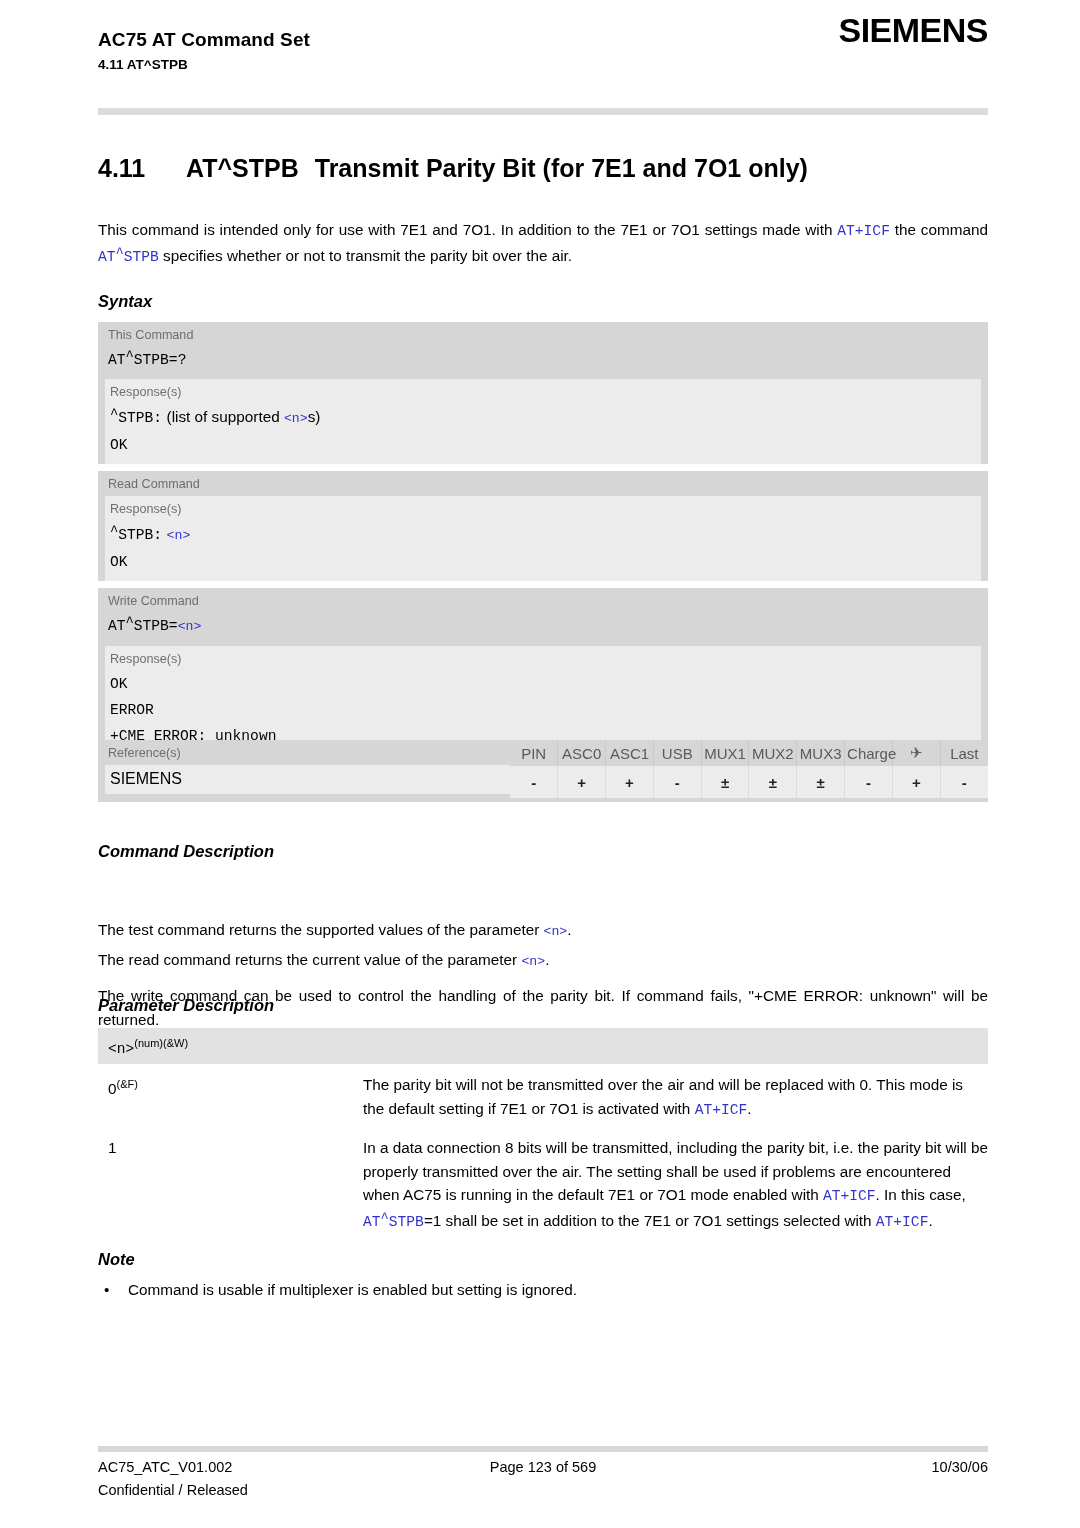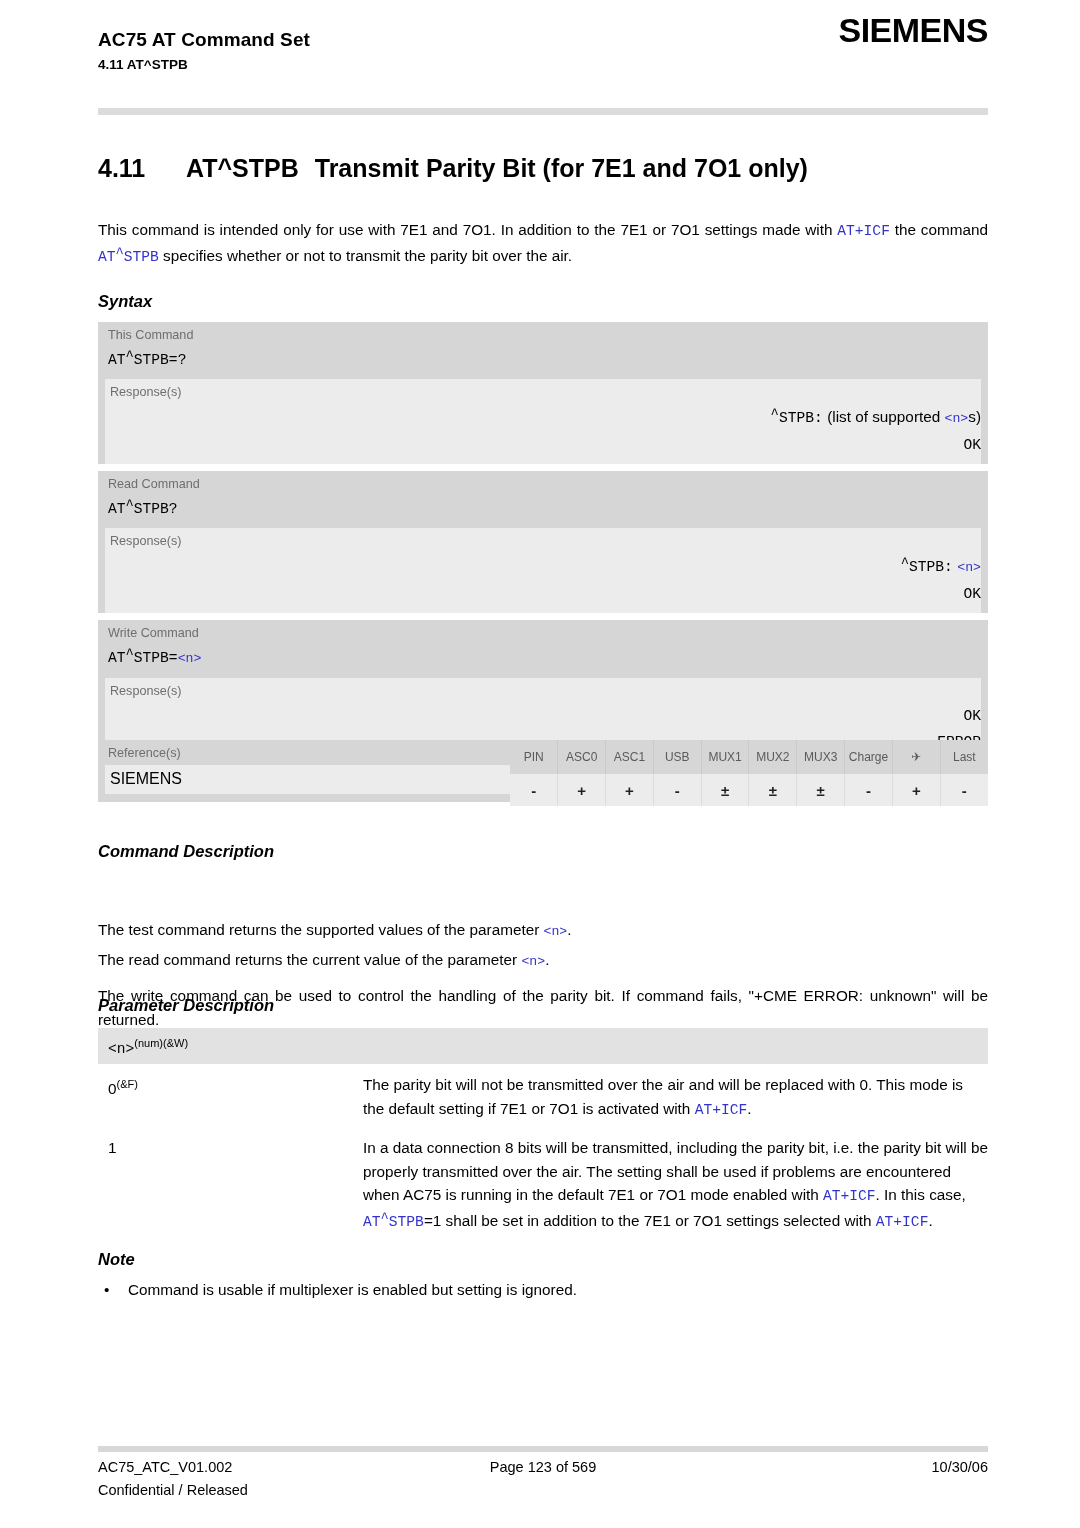--- a/index.html
+++ b/index.html
@@ -116,21 +116,21 @@
   .blk-cmd {
     padding: 2px 0 8px 10px;
     line-height: 22px;
   }
   .resp {
     background: #ececec;
     margin: 0 7px 6px 7px;
     padding-bottom: 6px;
   }
   .resp .blk-lab { padding-left: 5px; }
-  .resp-body { padding: 2px 0 2px 5px; line-height: 22px; text-align: right; }
+  .resp-body { padding: 2px 0 2px 5px; line-height: 22px; }
   .txt { font-family: "Liberation Sans", sans-serif; font-size: 15.3px; }
 
   
   .refrow { position: absolute; left: 0; width: 890px; height: 62px; }
   .refbox {
     position: absolute; left: 0; top: 0;
     width: 460px; height: 62px;
     background: #d6d6d6; box-sizing: border-box;
   }
   .refbox .val {
@@ -141,24 +141,24 @@
     line-height: 22px;
   }
   .captable {
     position: absolute; right: 0; top: 0;
     width: 478px; height: 62px;
     background: #d6d6d6;
     box-sizing: border-box;
   }
   .captable table { border-collapse: collapse; width: 478px; table-layout: fixed; }
   .captable th {
-    font-size: 12px;
+    font-size: 15px;
     font-weight: normal;
     color: #5a5a5a;
-    height: 34px;
+    height: 26px;
     text-align: center;
     border-right: 1px solid #cacaca;
     padding: 0 2px;
   }
   .captable td {
     font-size: 15px;
     font-weight: bold;
     color: #222;
     height: 30px;
     text-align: center;
@@ -237,21 +237,20 @@
         <div class="resp-body">
           <code><span class="caret">^</span><span>STPB:</span></code>
           <span class="txt">(list of supported </span><span class="param">&lt;n&gt;</span><span class="txt">s)</span>
         </div>
         <div class="resp-body mono">OK</div>
       </div>
     </div>
 
     <div class="blk">
       <div class="blk-lab">Read Command</div>
-      <div class="blk-cmd mono"><span>AT</span><span class="caret">^</span><span>STPB?</span></div>
       <div class="resp">
         <div class="blk-lab">Response(s)</div>
         <div class="resp-body">
           <code><span class="caret">^</span><span>STPB:</span></code>
           <span class="param">&lt;n&gt;</span>
         </div>
         <div class="resp-body mono">OK</div>
       </div>
     </div>
 

